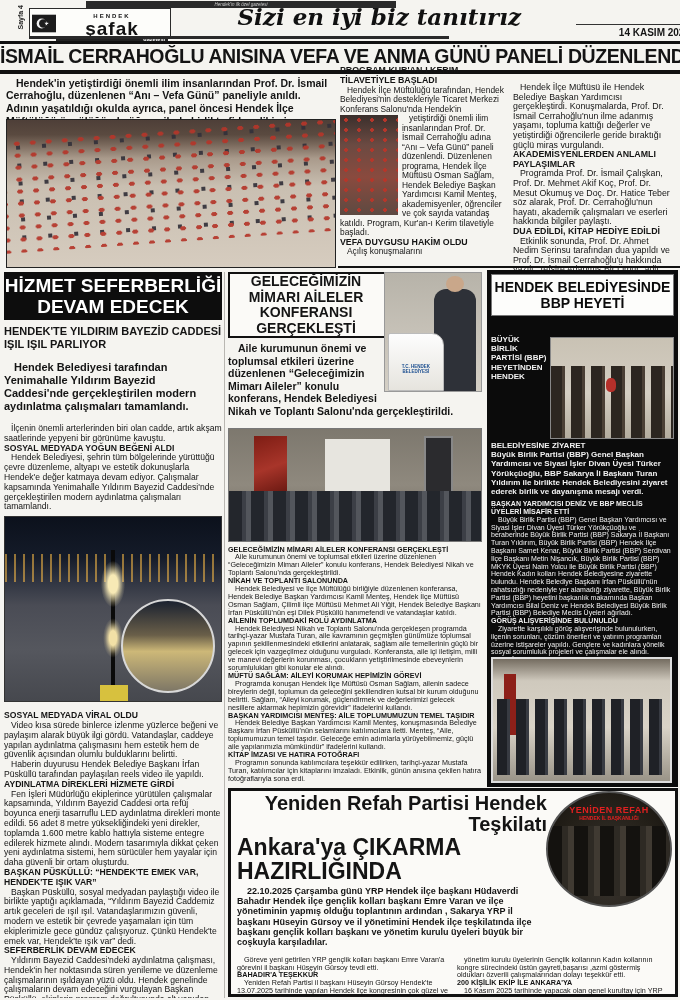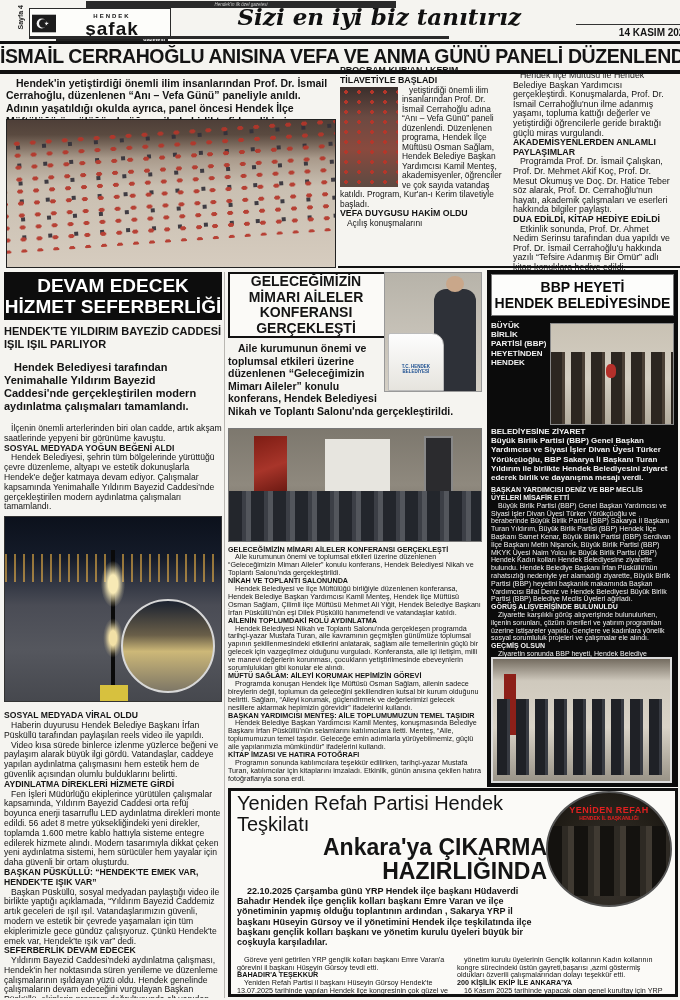--- a/index.html
+++ b/index.html
@@ -27,21 +27,21 @@
   
   .top-story{position:absolute;left:0;top:66px;width:680px;height:204px;overflow:hidden}
   .ts-col1{position:absolute;left:6px;top:0;width:328px}
   .ts-lead{font-size:10.5px;font-weight:bold;line-height:12.8px;text-indent:10px}
   .hall-photo{position:absolute;left:6px;top:53px;width:328px;height:147px;border:1px solid #222;background:linear-gradient(180deg,#4e3f38 0%,#5a4a40 10%,#7b6a5d 17%,#a99a8b 26%,#c9bfb1 45%,#d6ccbf 100%);overflow:hidden}
   .seats{position:absolute;left:-8%;top:5%;width:116%;height:78%;transform:rotate(-4deg);opacity:.92;background-image:radial-gradient(ellipse 5px 4px at 7px 6px,#b5362a 55%,rgba(120,25,18,0) 61%),radial-gradient(ellipse 4px 4px at 14px 10px,#33313a 58%,rgba(40,40,48,0) 62%);background-size:16px 12px,26px 18px}
   .ts-col2{position:absolute;left:340px;top:0;width:167px;font-size:8.4px;line-height:9.5px}
   .ts-col2 h4{font-size:8.8px;line-height:9.8px;margin:0}
   .ts-col2 p{margin:0;text-indent:7px}
   .col2-photo{float:left;width:58px;height:100px;margin:1px 4px 1px 0;background:linear-gradient(180deg,#3a2f2c 0%,#6b4a42 30%,#8a4a3e 62%,#5d4a42 100%);background-image:radial-gradient(ellipse 4px 3px at 6px 5px,#b5362a 55%,rgba(0,0,0,0) 60%),linear-gradient(180deg,#3a2f2c 0%,#6b4a42 30%,#8a4a3e 62%,#5d4a42 100%);background-size:13px 10px,100% 100%}
-  .ts-col3{position:absolute;left:513px;top:5px;width:161px;font-size:8.8px;line-height:9.6px}
+  .ts-col3{position:absolute;left:513px;top:17px;width:161px;font-size:8.8px;line-height:9.6px}
   .top-rule{position:absolute;left:338px;top:200px;width:342px;height:2px;background:#111}
 
   
   .blocks h4{margin:0;font-weight:bold;font-size:inherit;line-height:inherit}
   .blocks p{margin:0;text-indent:7px}
 
   
   .svc{position:absolute;left:4px;top:272px;width:218px;height:726px;overflow:hidden}
   .svc-banner{background:#0d0d0d;color:#fff;text-align:center;font-weight:bold;font-size:19px;line-height:21px;padding:3px 0}
   .svc-subhead{font-size:11px;font-weight:bold;line-height:12.5px;margin-top:5px}
@@ -67,34 +67,34 @@
   .group-photo{position:relative;clear:none;width:252px;height:112px;margin-top:3px;border:1px solid #777;background:linear-gradient(180deg,#7d786e 0%,#8f897e 50%,#655f57 100%);overflow:hidden}
   .gp-flag{position:absolute;left:10%;top:7%;width:13%;height:56%;background:linear-gradient(160deg,#7e1d14,#a8352a 50%,#5c120c)}
   .gp-screen{position:absolute;left:38%;top:9%;width:26%;height:50%;background:#e7e5df}
   .gp-ataturk{position:absolute;right:11%;top:7%;width:10%;height:52%;background:#2b2b2e;border:2px solid #888}
   .gp-people{position:absolute;left:0;bottom:0;width:100%;height:44%;background:repeating-linear-gradient(90deg,#23262c 0 13px,#3c3f46 13px 17px,#53565c 17px 22px)}
   .fam-blocks{font-size:7.2px;line-height:7.9px;margin-top:4px;clear:both}
 
   
   .bbp{position:absolute;left:487px;top:270px;width:191px;height:517px;background:#0b0b0b;color:#f2f2f2;padding:4px;box-sizing:border-box;overflow:hidden;z-index:2}
   .bbp-headbox{background:#fdfdfb;color:#0b0b0b;text-align:center;font-weight:bold;font-size:14px;line-height:16px;padding:4px 1px;border:1px solid #777}
-  .bbp-intro{margin-top:5px;font-size:8px;font-weight:bold;line-height:9.2px}
+  .bbp-intro{margin-top:19px;font-size:8px;font-weight:bold;line-height:9.2px}
   .bbp-visit-photo{float:right;width:122px;height:100px;margin:2px 0 2px 3px;border:1px solid #888;position:relative;background:linear-gradient(180deg,#c9c2b4 0%,#d4cec2 55%,#b4ad9f 100%);overflow:hidden}
   .bv-people{position:absolute;bottom:0;left:0;right:0;height:72%;background:repeating-linear-gradient(90deg,#2c2620 0 11px,#4a3f35 11px 14px,rgba(0,0,0,0) 14px 20px)}
   .bv-flowers{position:absolute;left:45%;top:40%;width:10px;height:14px;background:#b5302a;border-radius:40%}
   .bbp-blocks{font-size:7px;line-height:7.8px;margin-top:4px;clear:both}
   .bbp-group-photo{position:absolute;left:4px;bottom:4px;width:181px;height:126px;border:2px solid #ddd;background:linear-gradient(180deg,#746c60 0%,#cfc9bd 18%,#d9d3c7 56%,#9a9488 100%);overflow:hidden;box-sizing:border-box}
   .bg-people{position:absolute;left:2%;bottom:5%;width:96%;height:62%;background:repeating-linear-gradient(90deg,#1f2126 0 10px,#383b42 10px 13px,rgba(0,0,0,0) 13px 19px)}
   .bg-flag{position:absolute;left:6%;top:12%;width:7%;height:50%;background:#8d2019}
 
   
   .yrp{position:absolute;left:228px;top:788px;width:450px;height:209px;background:#fbfaf7;border:3px solid #111;box-sizing:border-box;padding:2px 6px;z-index:3;overflow:hidden}
   .yrp-top{margin-right:122px}
-  .yrp-h1{font-size:20px;font-weight:normal;text-align:left;line-height:21px}
-  .yrp-h2{font-size:23px;font-weight:bold;text-align:right;line-height:24px}
+  .yrp-h1{font-size:20px;font-weight:bold;text-align:right;line-height:21px}
+  .yrp-h2{font-size:23px;font-weight:bold;text-align:left;line-height:24px}
   .yrp-lead{font-size:9px;font-weight:bold;line-height:10.2px;margin-top:3px;text-indent:10px}
   .yrp-oval{position:absolute;right:3px;top:0;width:122px;height:112px;border-radius:50%;border:2px solid #555;background:radial-gradient(ellipse at 50% 70%,#3a3530 0%,#242019 60%,#15120e 100%);overflow:hidden;text-align:center}
   .yo-t1{color:#e02020;font-weight:bold;font-size:9px;margin-top:12px;letter-spacing:.5px}
   .yo-t2{color:#e02020;font-weight:bold;font-size:5px}
   .yo-people{margin-top:5px;height:70px;background:repeating-linear-gradient(90deg,#14120f 0 14px,#2e2a24 14px 20px,#403a32 20px 26px)}
   .yrp-cols{display:flex;gap:8px;margin-top:4px}
   .yrp-col{flex:1;font-size:7.2px;line-height:7.6px}
   .yrp-banner-photo{float:left;width:106px;height:95px;margin:2px 4px 0 0;position:relative;border:1px solid #999;background:#f4f2ee;overflow:hidden}
   .wrap-para{margin:0}
 
@@ -134,60 +134,61 @@
 
   <div class="top-story">
     <div class="ts-col1">
       <p class="ts-lead">Hendek'in yetiştirdiği önemli ilim insanlarından Prof. Dr. İsmail Cerrahoğlu, düzenlenen “Anı – Vefa Günü” paneliyle anıldı. Adının yaşatıldığı okulda ayrıca, panel öncesi Hendek İlçe Müftülüğü öncülüğünde öğrencilerle birlikte fidan dikimi gerçekleştirildi.</p>
     </div>
     <div class="hall-photo">
       <div class="seats"></div>
     </div>
     <div class="ts-col2">
       <h4>PROGRAM KUR'AN-I KERİM TİLAVETİYLE BAŞLADI</h4>
+      <p>Hendek İlçe Müftülüğü tarafından, Hendek Belediyesi'nin destekleriyle Ticaret Merkezi Konferans Salonu'nda Hendek'in</p>
       <div class="col2-photo"></div>
       <p>yetiştirdiği önemli ilim insanlarından Prof. Dr. İsmail Cerrahoğlu adına “Anı – Vefa Günü” paneli düzenlendi. Düzenlenen programa, Hendek İlçe Müftüsü Osman Sağlam, Hendek Belediye Başkan Yardımcısı Kamil Menteş, akademisyenler, öğrenciler ve çok sayıda vatandaş katıldı. Program, Kur'an-ı Kerim tilavetiyle başladı.</p>
       <h4>VEFA DUYGUSU HAKİM OLDU</h4>
       <p>Açılış konuşmalarını</p>
     </div>
     <div class="ts-col3 blocks">
         <p>Hendek İlçe Müftüsü ile Hendek Belediye Başkan Yardımcısı gerçekleştirdi. Konuşmalarda, Prof. Dr. İsmail Cerrahoğlu'nun ilme adanmış yaşamı, topluma kattığı değerler ve yetiştirdiği öğrencilerle geride bıraktığı güçlü miras vurgulandı.</p>
         <h4>AKADEMİSYENLERDEN ANLAMLI PAYLAŞIMLAR</h4>
         <p>Programda Prof. Dr. İsmail Çalışkan, Prof. Dr. Mehmet Akif Koç, Prof. Dr. Mesut Okumuş ve Doç. Dr. Hatice Teber söz alarak, Prof. Dr. Cerrahoğlu'nun hayatı, akademik çalışmaları ve eserleri hakkında bilgiler paylaştı.</p>
         <h4>DUA EDİLDİ, KİTAP HEDİYE EDİLDİ</h4>
         <p>Etkinlik sonunda, Prof. Dr. Ahmet Nedim Serinsu tarafından dua yapıldı ve Prof. Dr. İsmail Cerrahoğlu'u hakkında yazılı “Tefsire Adanmış Bir Ömür” adlı kitap konuklara hediye edildi.</p>
       </div>
   </div>
   <div class="top-rule" style="position:absolute;left:338px;top:266px;width:342px;height:2px;background:#111"></div>
   <div class="col-rule"></div>
 
   <div class="svc">
     <div class="svc-banner">
+      <div>HİZMET SEFERBERLİĞİ</div>
       <div>DEVAM EDECEK</div>
-      <div>HİZMET SEFERBERLİĞİ</div>
     </div>
     <div class="svc-subhead">HENDEK'TE YILDIRIM BAYEZİD CADDESİ IŞIL IŞIL PARLIYOR</div>
     <p class="svc-lead">Hendek Belediyesi tarafından Yenimahalle Yıldırım Bayezid Caddesi'nde gerçekleştirilen modern aydınlatma çalışmaları tamamlandı.</p>
     <div class="svc-blocks blocks">
         <p>İlçenin önemli arterlerinden biri olan cadde, artık akşam saatlerinde yepyeni bir görünüme kavuştu.</p>
         <h4>SOSYAL MEDYADA YOĞUN BEĞENİ ALDI</h4>
         <p>Hendek Belediyesi, şehrin tüm bölgelerinde yürüttüğü çevre düzenleme, altyapı ve estetik dokunuşlarla Hendek'e değer katmaya devam ediyor. Çalışmalar kapsamında Yenimahalle Yıldırım Bayezid Caddesi'nde gerçekleştirilen modern aydınlatma çalışmaları tamamlandı.</p>
       </div>
     <div class="night-photo">
       <div class="np-lights"></div>
       <div class="np-pole"></div>
       <div class="np-glow1"></div>
       <div class="np-glow2"></div>
       <div class="np-median"></div>
       <div class="np-inset"></div>
     </div>
     <div class="svc-blocks blocks">
         <h4>SOSYAL MEDYADA VİRAL OLDU</h4>
+        <p>Video kısa sürede binlerce izlenme yüzlerce beğeni ve paylaşım alarak büyük ilgi gördü. Vatandaşlar, caddeye yapılan aydınlatma çalışmasını hem estetik hem de güvenlik açısından olumlu bulduklarını belirtti.</p>
         <p>Haberin duyurusu Hendek Belediye Başkanı İrfan Püsküllü tarafından paylaşılan reels video ile yapıldı.</p>
-        <p>Video kısa sürede binlerce izlenme yüzlerce beğeni ve paylaşım alarak büyük ilgi gördü. Vatandaşlar, caddeye yapılan aydınlatma çalışmasını hem estetik hem de güvenlik açısından olumlu bulduklarını belirtti.</p>
         <h4>AYDINLATMA DİREKLERİ HİZMETE GİRDİ</h4>
         <p>Fen İşleri Müdürlüğü ekiplerince yürütülen çalışmalar kapsamında, Yıldırım Bayezid Caddesi orta refüj boyunca enerji tasarruflu LED aydınlatma direkleri monte edildi. 56 adet 8 metre yüksekliğindeki yeni direkler, toplamda 1.600 metre kablo hattıyla sisteme entegre edilerek hizmete alındı. Modern tasarımıyla dikkat çeken yeni aydınlatma sistemi, hem sürücüler hem yayalar için daha güvenli bir ortam oluşturdu.</p>
         <h4>BAŞKAN PÜSKÜLLÜ: “HENDEK'TE EMEK VAR, HENDEK'TE IŞIK VAR”</h4>
         <p>Başkan Püsküllü, sosyal medyadan paylaştığı video ile birlikte yaptığı açıklamada, “Yıldırım Bayezid Caddemiz artık geceleri de ışıl ışıl. Vatandaşlarımızın güvenli, modern ve estetik bir çevrede yaşamaları için tüm ekiplerimizle gece gündüz çalışıyoruz. Çünkü Hendek'te emek var, Hendek'te ışık var” dedi.</p>
         <h4>SEFERBERLİK DEVAM EDECEK</h4>
         <p>Yıldırım Bayezid Caddesi'ndeki aydınlatma çalışması, Hendek'in her noktasında süren yenileme ve düzenleme çalışmalarının ışıldayan yüzü oldu. Hendek genelinde çalışmaların devam edeceğini vurgulayan Başkan Püsküllü, ekiplerin program doğrultusunda alt yapıdan üst yapıya her noktada hizmet seferberliğini sürdüreceğini belirtti.</p>
       </div>
   </div>
 
   <div class="fam">
@@ -220,22 +221,22 @@
         <p>Programda konuşan Hendek İlçe Müftüsü Osman Sağlam, ailenin sadece bireylerin değil, toplumun da geleceğini şekillendiren kutsal bir kurum olduğunu belirtti. Sağlam, “Aileyi korumak, güçlendirmek ve değerlerimizi gelecek nesillere aktarmak hepimizin görevidir” ifadelerini kullandı.</p>
         <h4>BAŞKAN YARDIMCISI MENTEŞ: AİLE TOPLUMUMUZUN TEMEL TAŞIDIR</h4>
         <p>Hendek Belediye Başkan Yardımcısı Kamil Menteş, konuşmasında Belediye Başkanı İrfan Püsküllü'nün selamlarını katılımcılara iletti. Menteş, “Aile, toplumumuzun temel taşıdır. Geleceğe emin adımlarla yürüyebilmemiz, güçlü aile yapılarımızla mümkündür” ifadelerini kullandı.</p>
         <h4>KİTAP İMZASI VE HATIRA FOTOĞRAFI</h4>
         <p>Programın sonunda katılımcılara teşekkür edilirken, tarihçi-yazar Mustafa Turan, katılımcılar için kitaplarını imzaladı. Etkinlik, günün anısına çekilen hatıra fotoğraflarıyla sona erdi.</p>
       </div>
   </div>
 
   <div class="bbp">
     <div class="bbp-headbox">
+      <div>HENDEK BELEDİYESİNDE</div>
       <div>BBP HEYETİ</div>
-      <div>HENDEK BELEDİYESİNDE</div>
     </div>
     <div class="bbp-intro">
       <div class="bbp-visit-photo">
         <div class="bv-people"></div>
         <div class="bv-flowers"></div>
       </div>
       <div>BÜYÜK BİRLİK PARTİSİ (BBP) HEYETİNDEN HENDEK BELEDİYESİNE ZİYARET</div>
       <div>Büyük Birlik Partisi (BBP) Genel Başkan Yardımcısı ve Siyasi İşler Divan Üyesi Türker Yörükçüoğlu, BBP Sakarya İl Başkanı Turan Yıldırım ile birlikte Hendek Belediyesini ziyaret ederek birlik ve dayanışma mesajı verdi.</div>
     </div>
     <div class="bbp-blocks blocks">

